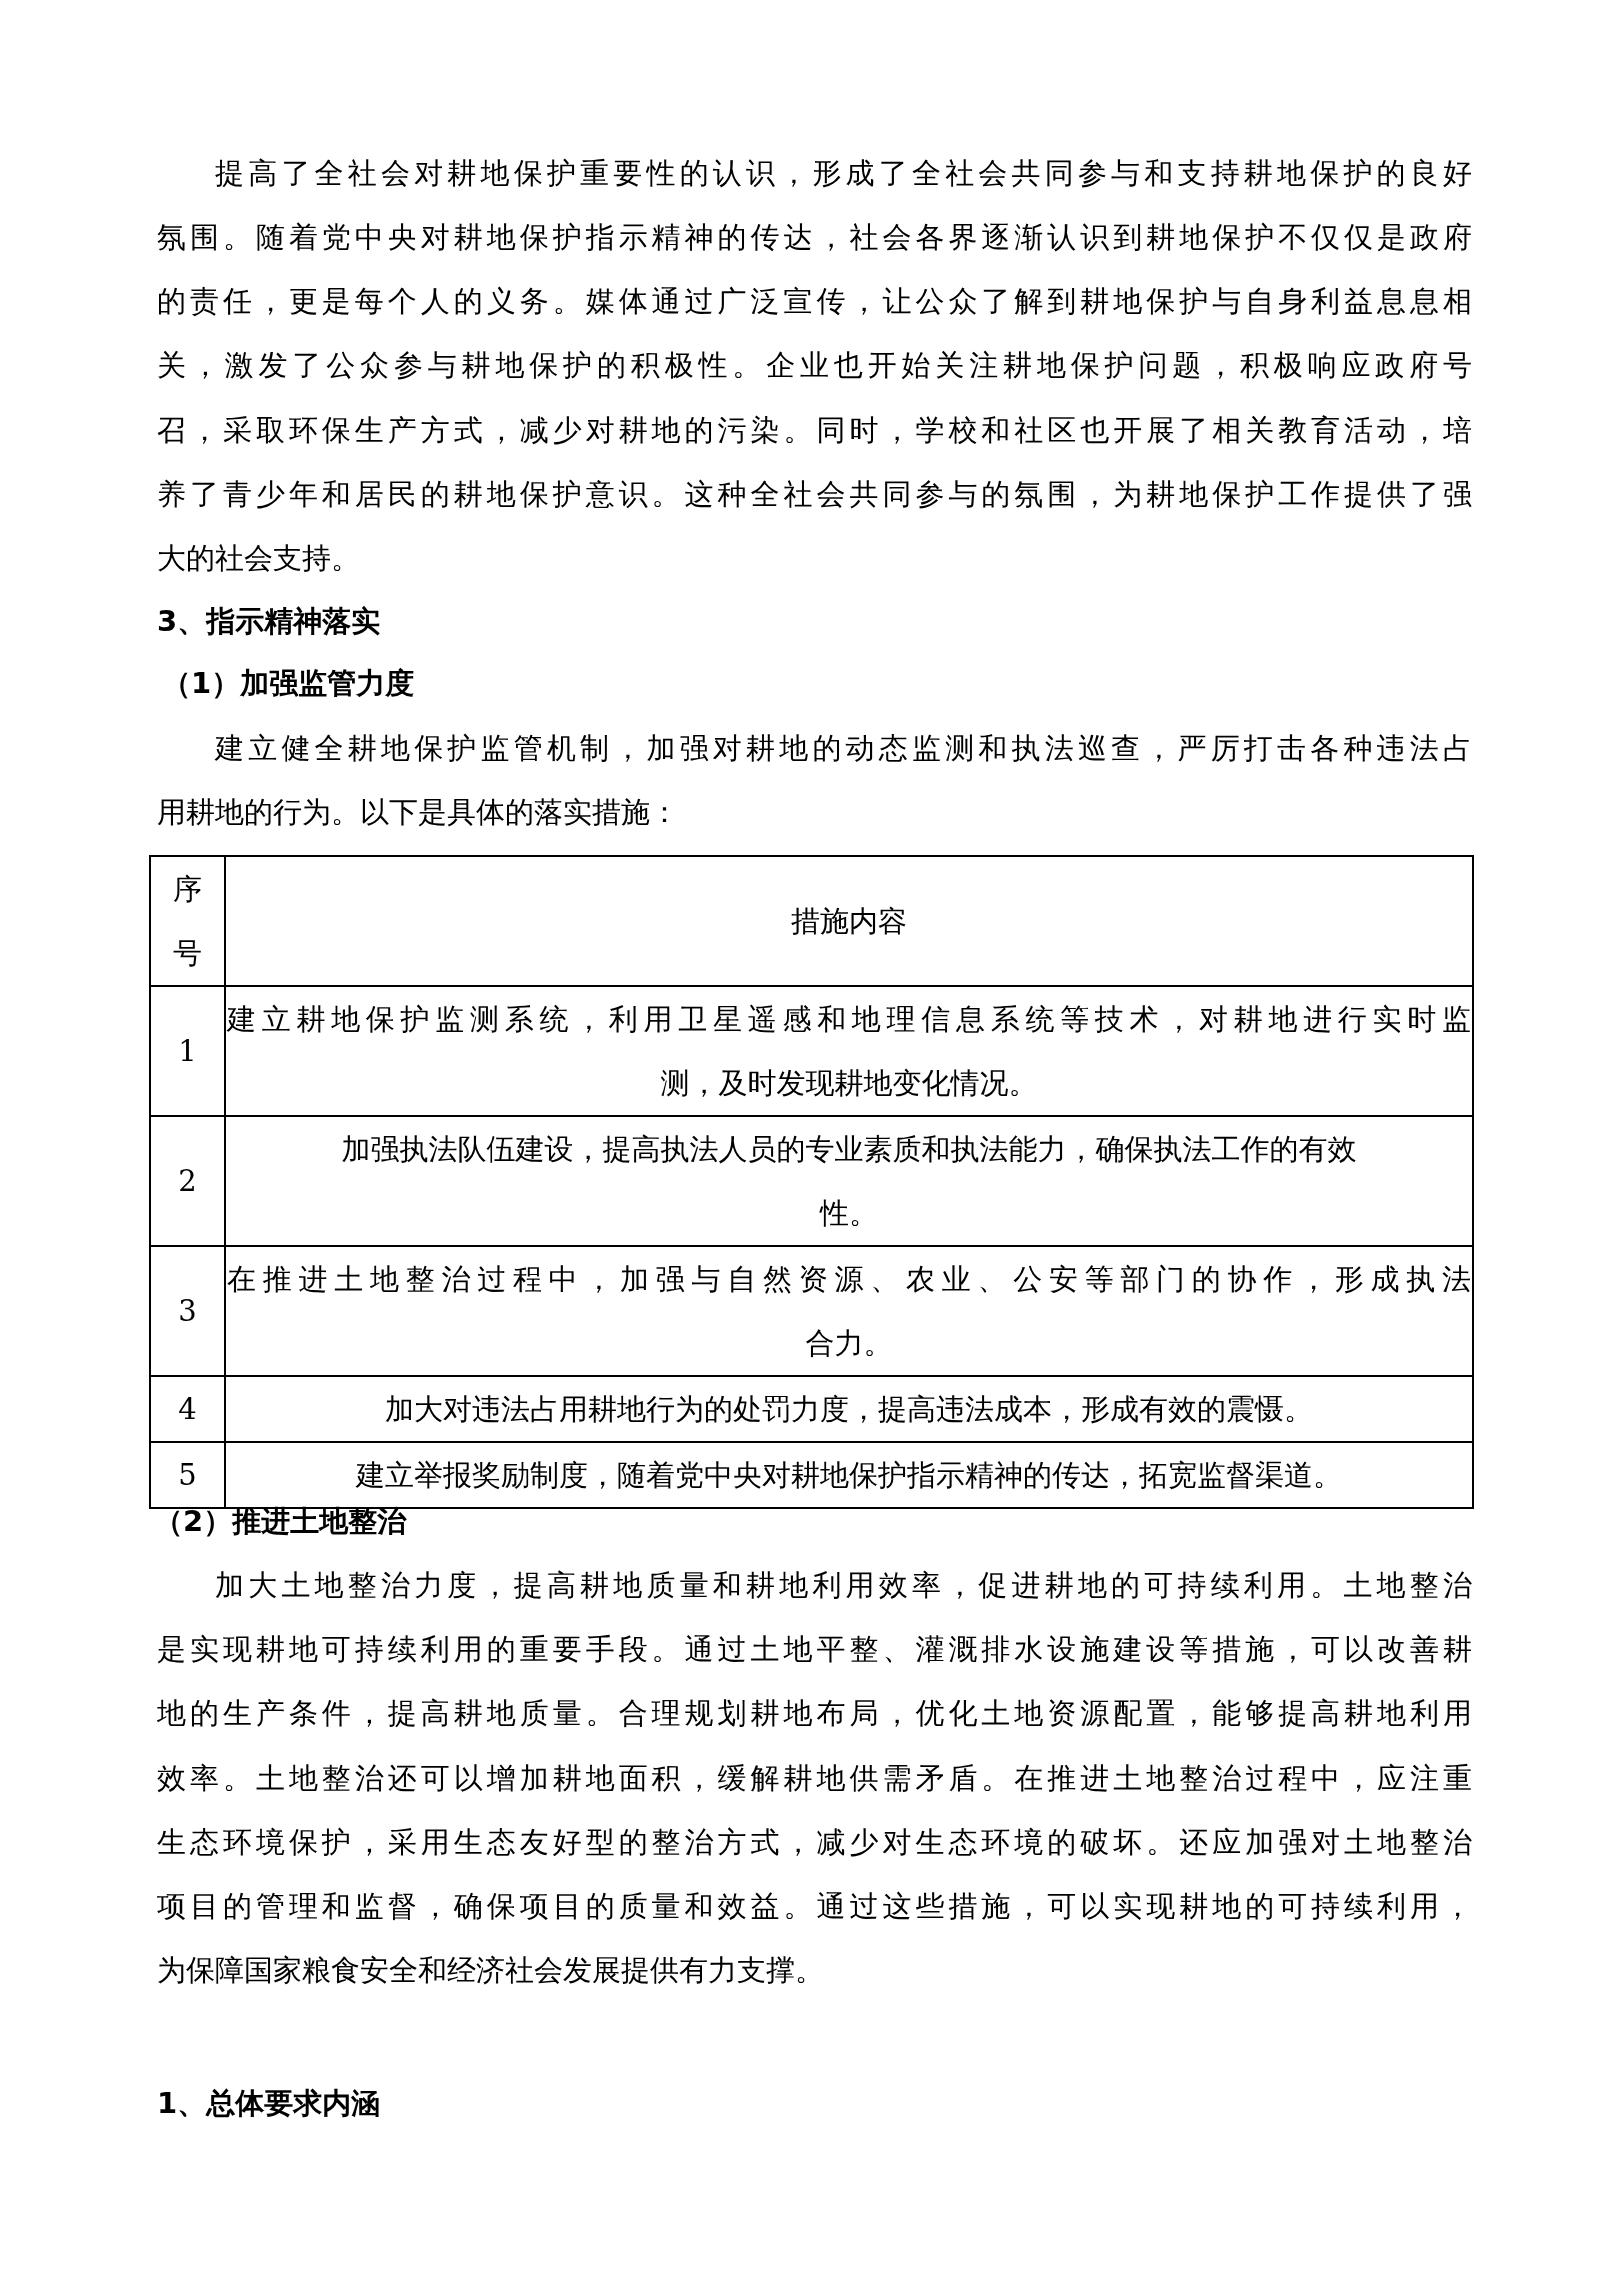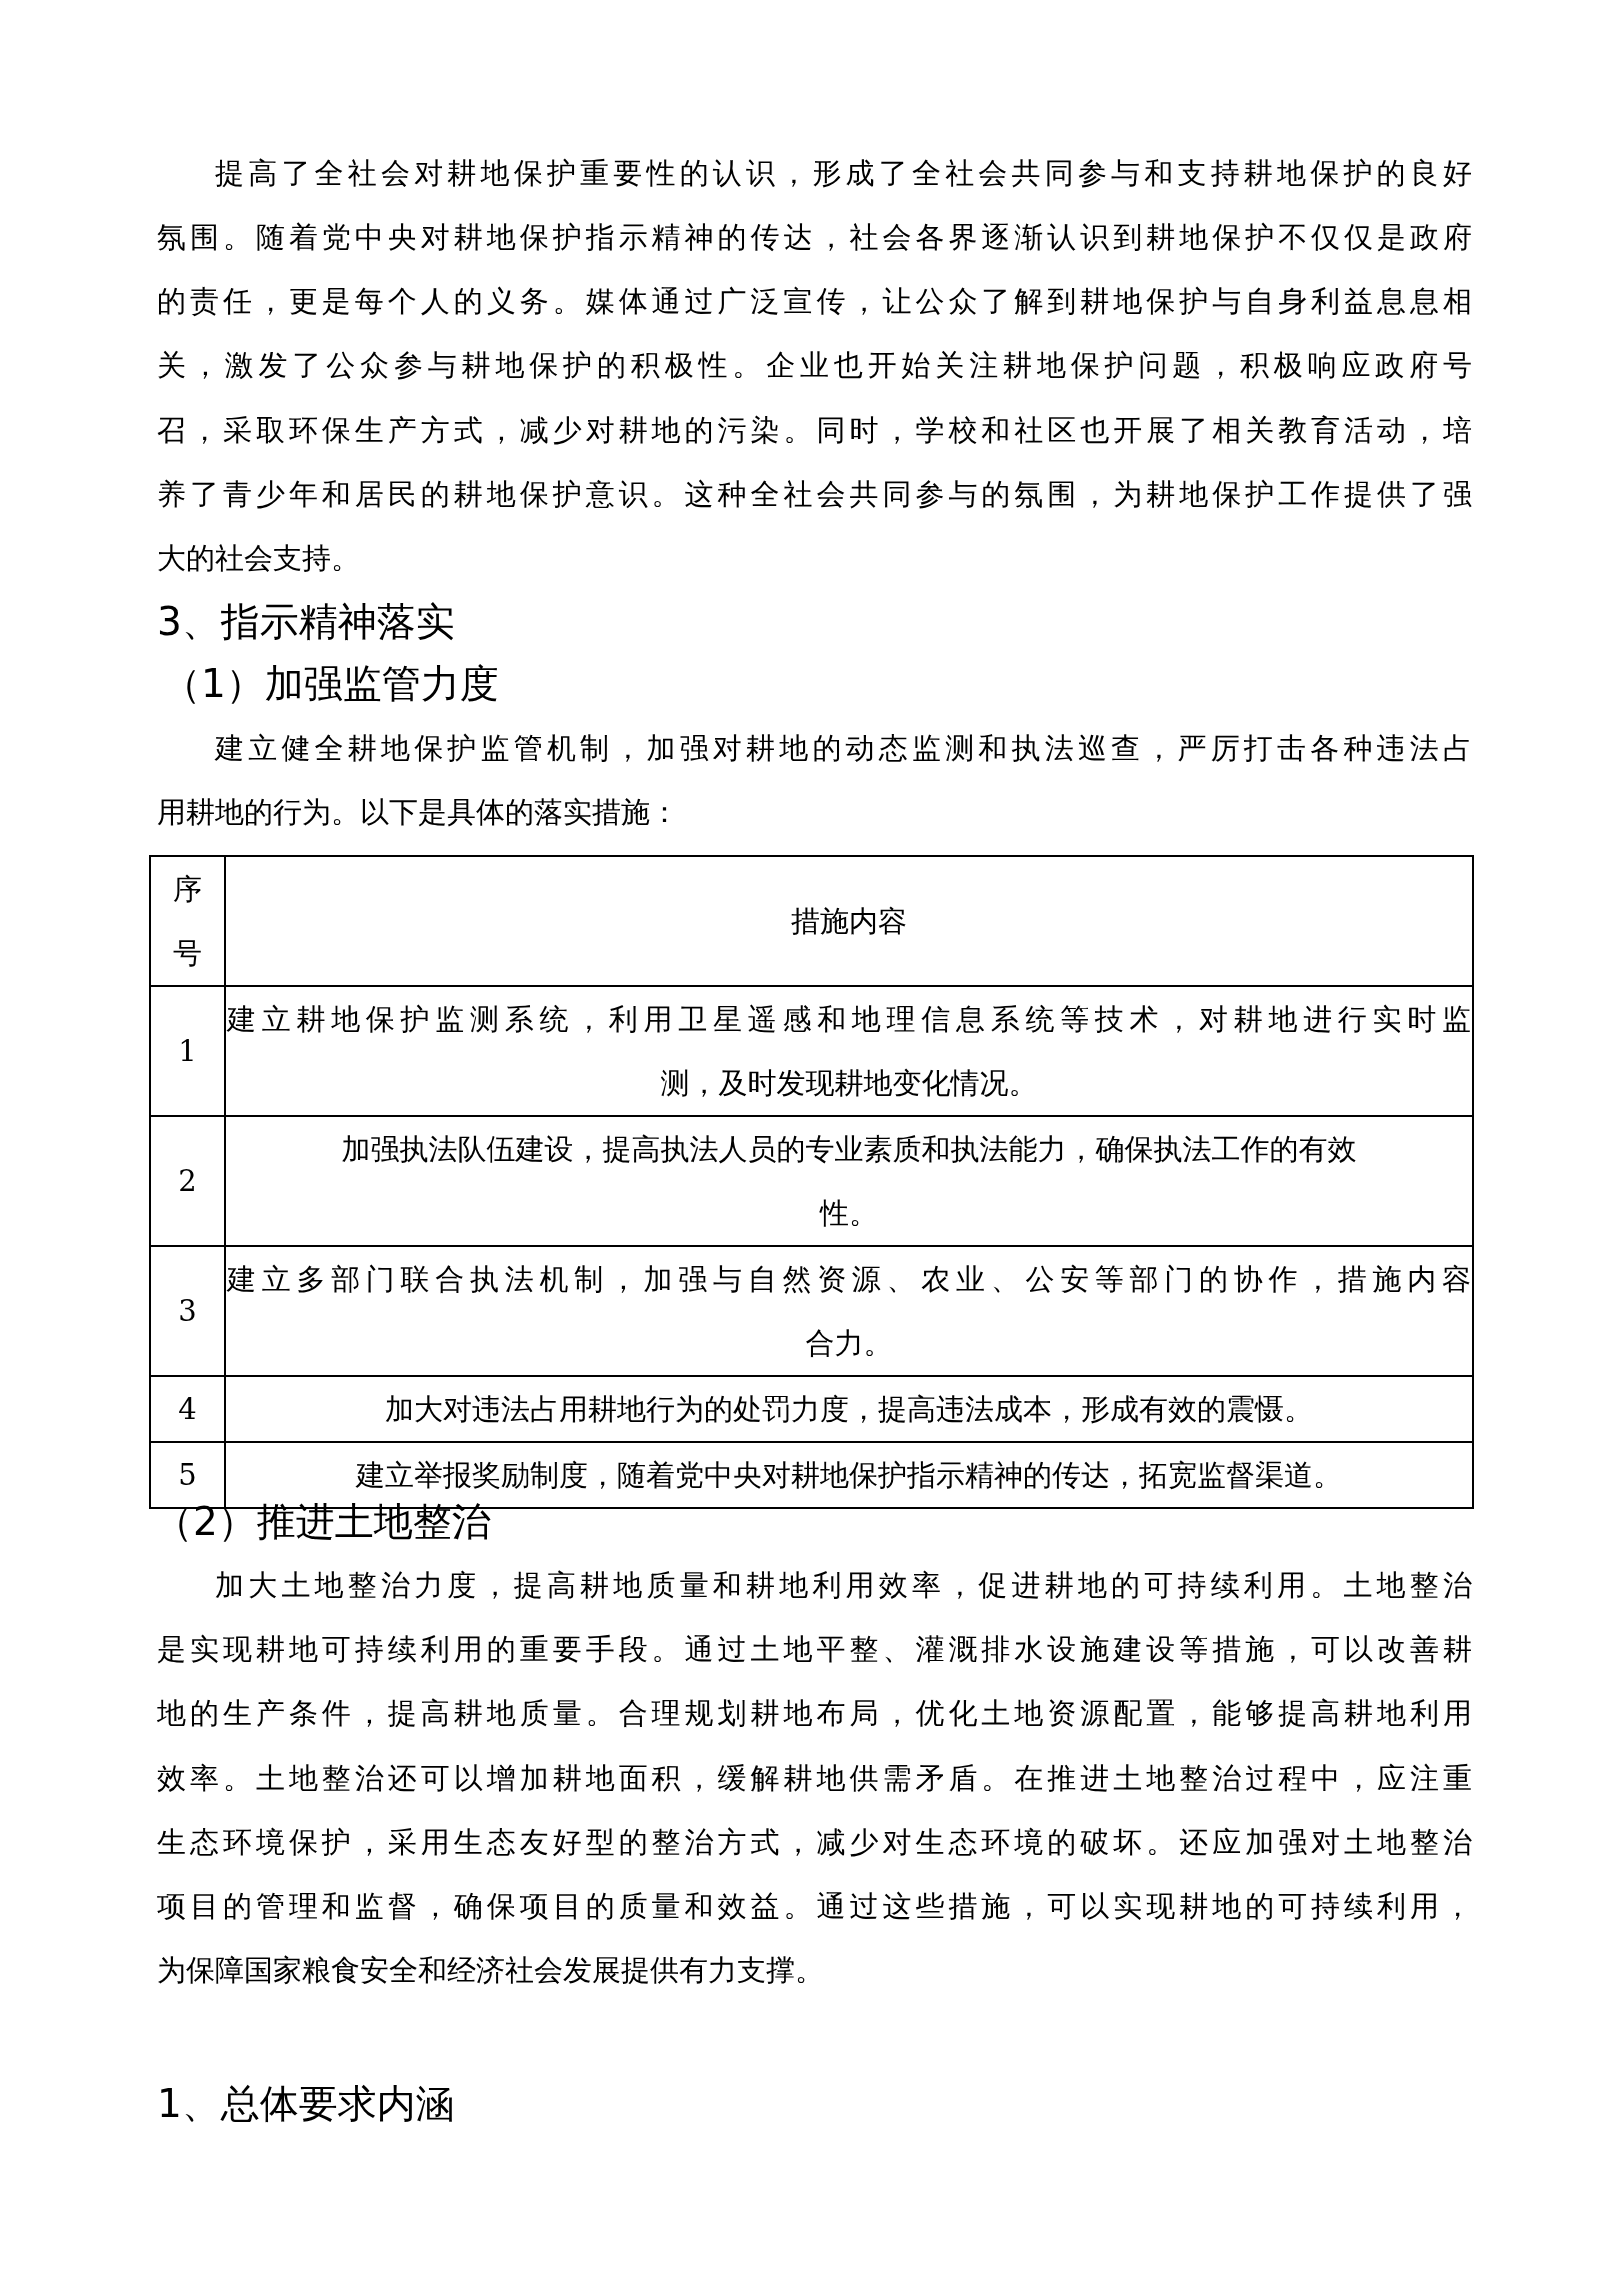--- a/index.html
+++ b/index.html
@@ -13,21 +13,21 @@
     position: absolute; left: 157px; width: 1315px;
     font-size: 29px; line-height: 33px; height: 33px;
     white-space: nowrap; letter-spacing: 0px;
     text-align: justify; text-align-last: justify;
   }
   .line.indent { left: 215px; width: 1257px; }
   .line.last { text-align-last: left; }
   .h3 {
     position: absolute; left: 157px;
     font-family: "DejaVu Sans", "Liberation Sans", sans-serif;
-    font-weight: normal; font-size: 39px; line-height: 33px; white-space: nowrap;
+    font-weight: bold; font-size: 29px; line-height: 33px; white-space: nowrap;
   }
   .h2 {
     position: absolute; left: 154px;
     font-family: "DejaVu Sans", "Liberation Sans", sans-serif;
     font-weight: bold; font-size: 36px; line-height: 41px; white-space: nowrap;
   }
   table.measures {
     position: absolute; left: 149px; top: 855px; width: 1325px;
     border-collapse: collapse; table-layout: fixed;
     font-family: "DejaVu Serif", "Liberation Serif", serif;
@@ -84,21 +84,21 @@
     <tr style="height:130px">
       <td class="no">2</td>
       <td>
         <span class="cell-line">加强执法队伍建设，提高执法人员的专业素质和执法能力，确保执法工作的有效</span>
         <span class="cell-line">性。</span>
       </td>
     </tr>
     <tr style="height:128px">
       <td class="no">3</td>
       <td>
-        <span class="cell-line first">建立多部门联合执法机制，加强与自然资源、农业、公安等部门的协作，措施内容</span>
+        <span class="cell-line first">在推进土地整治过程中，加强与自然资源、农业、公安等部门的协作，形成执法</span>
         <span class="cell-line">合力。</span>
       </td>
     </tr>
     <tr style="height:65px">
       <td class="no">4</td>
       <td>
         <span class="cell-line" style="height:64px">加大对违法占用耕地行为的处罚力度，提高违法成本，形成有效的震慑。</span>
       </td>
     </tr>
     <tr style="height:65px">

